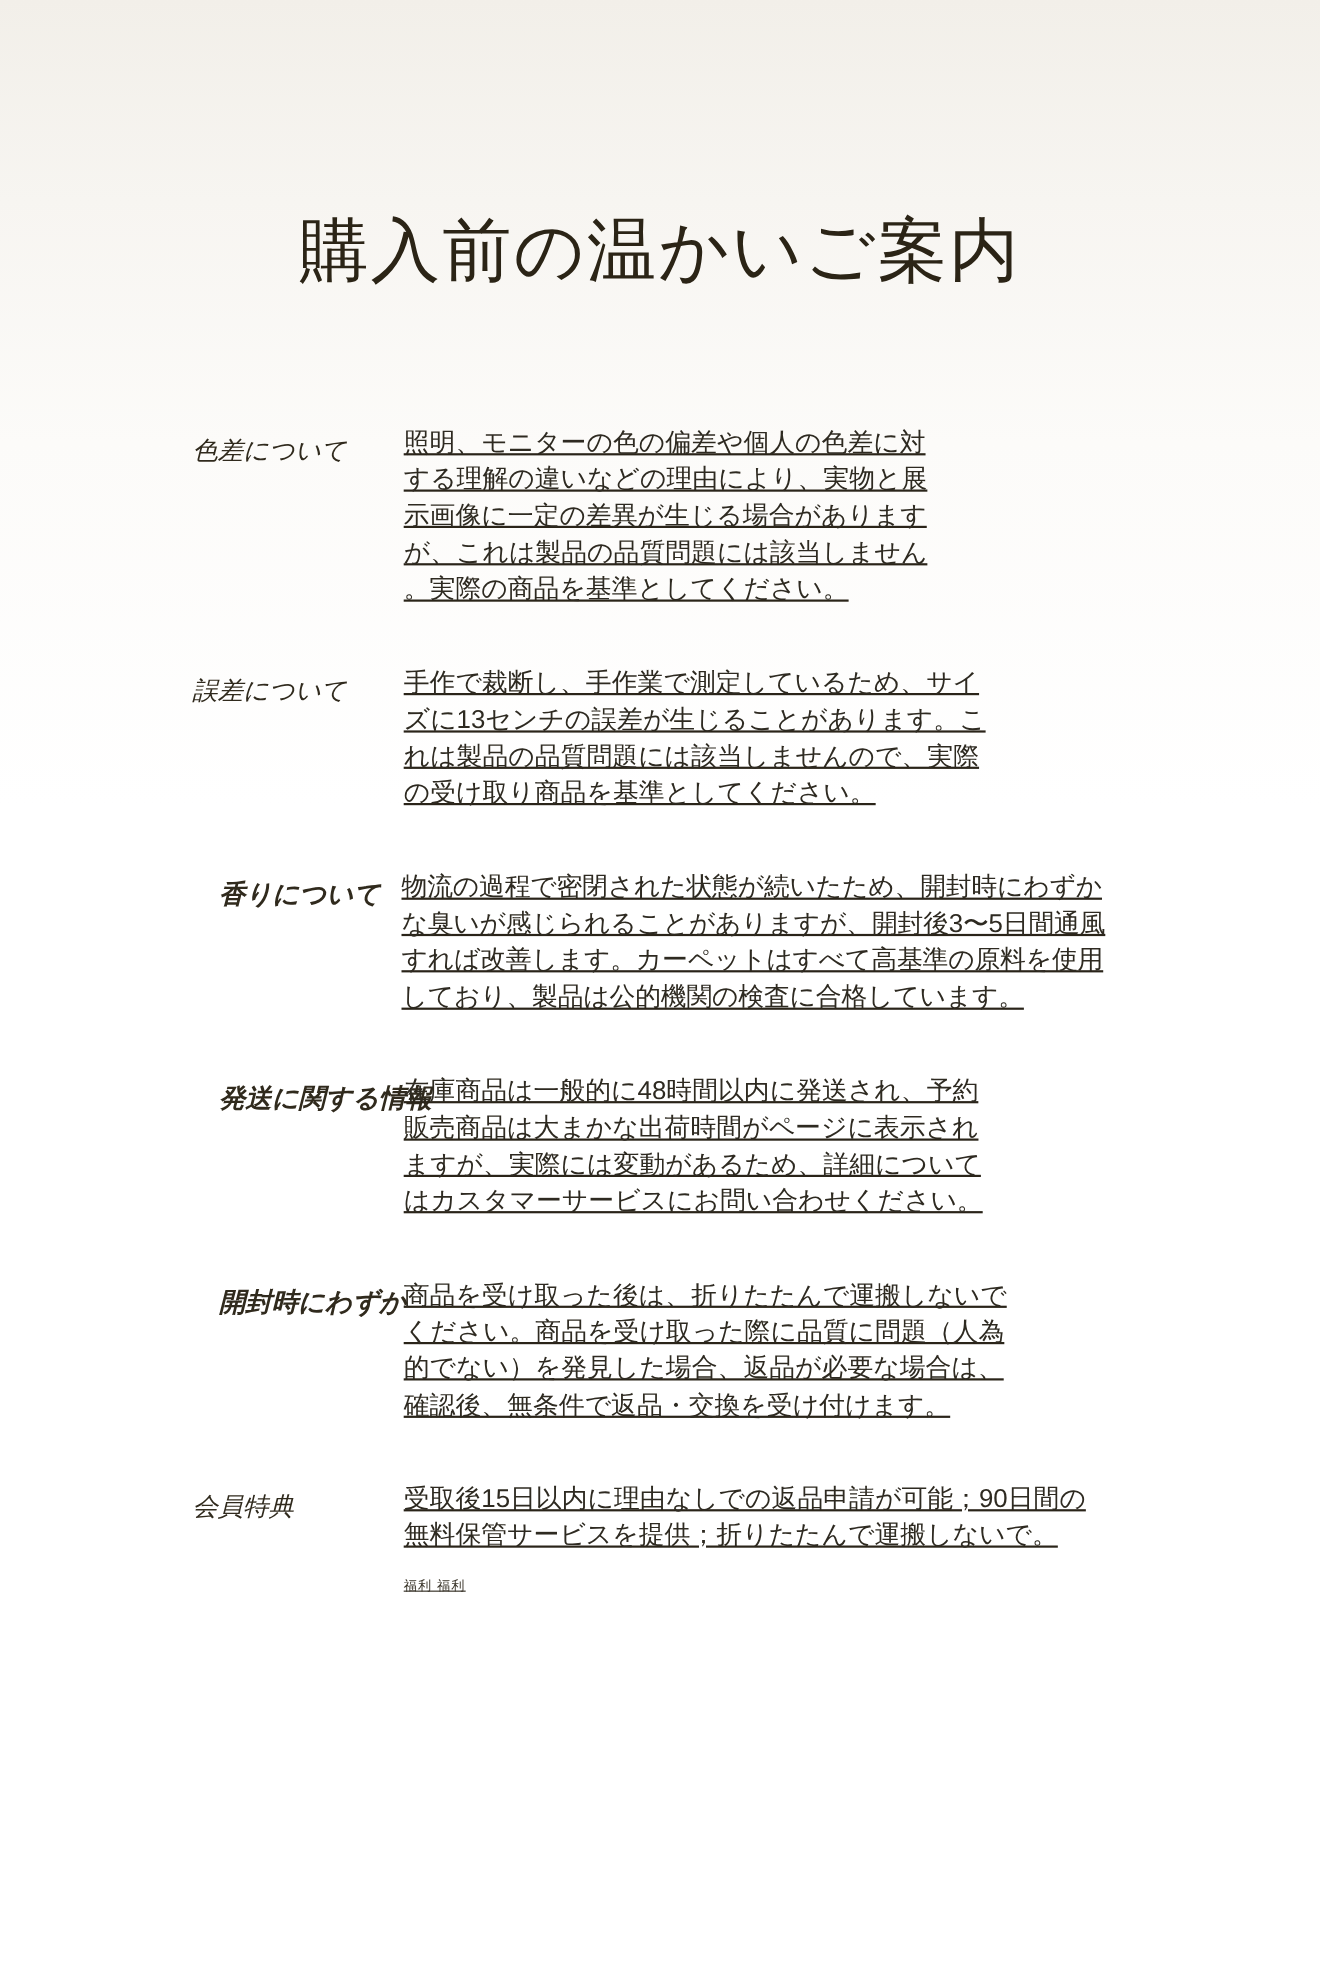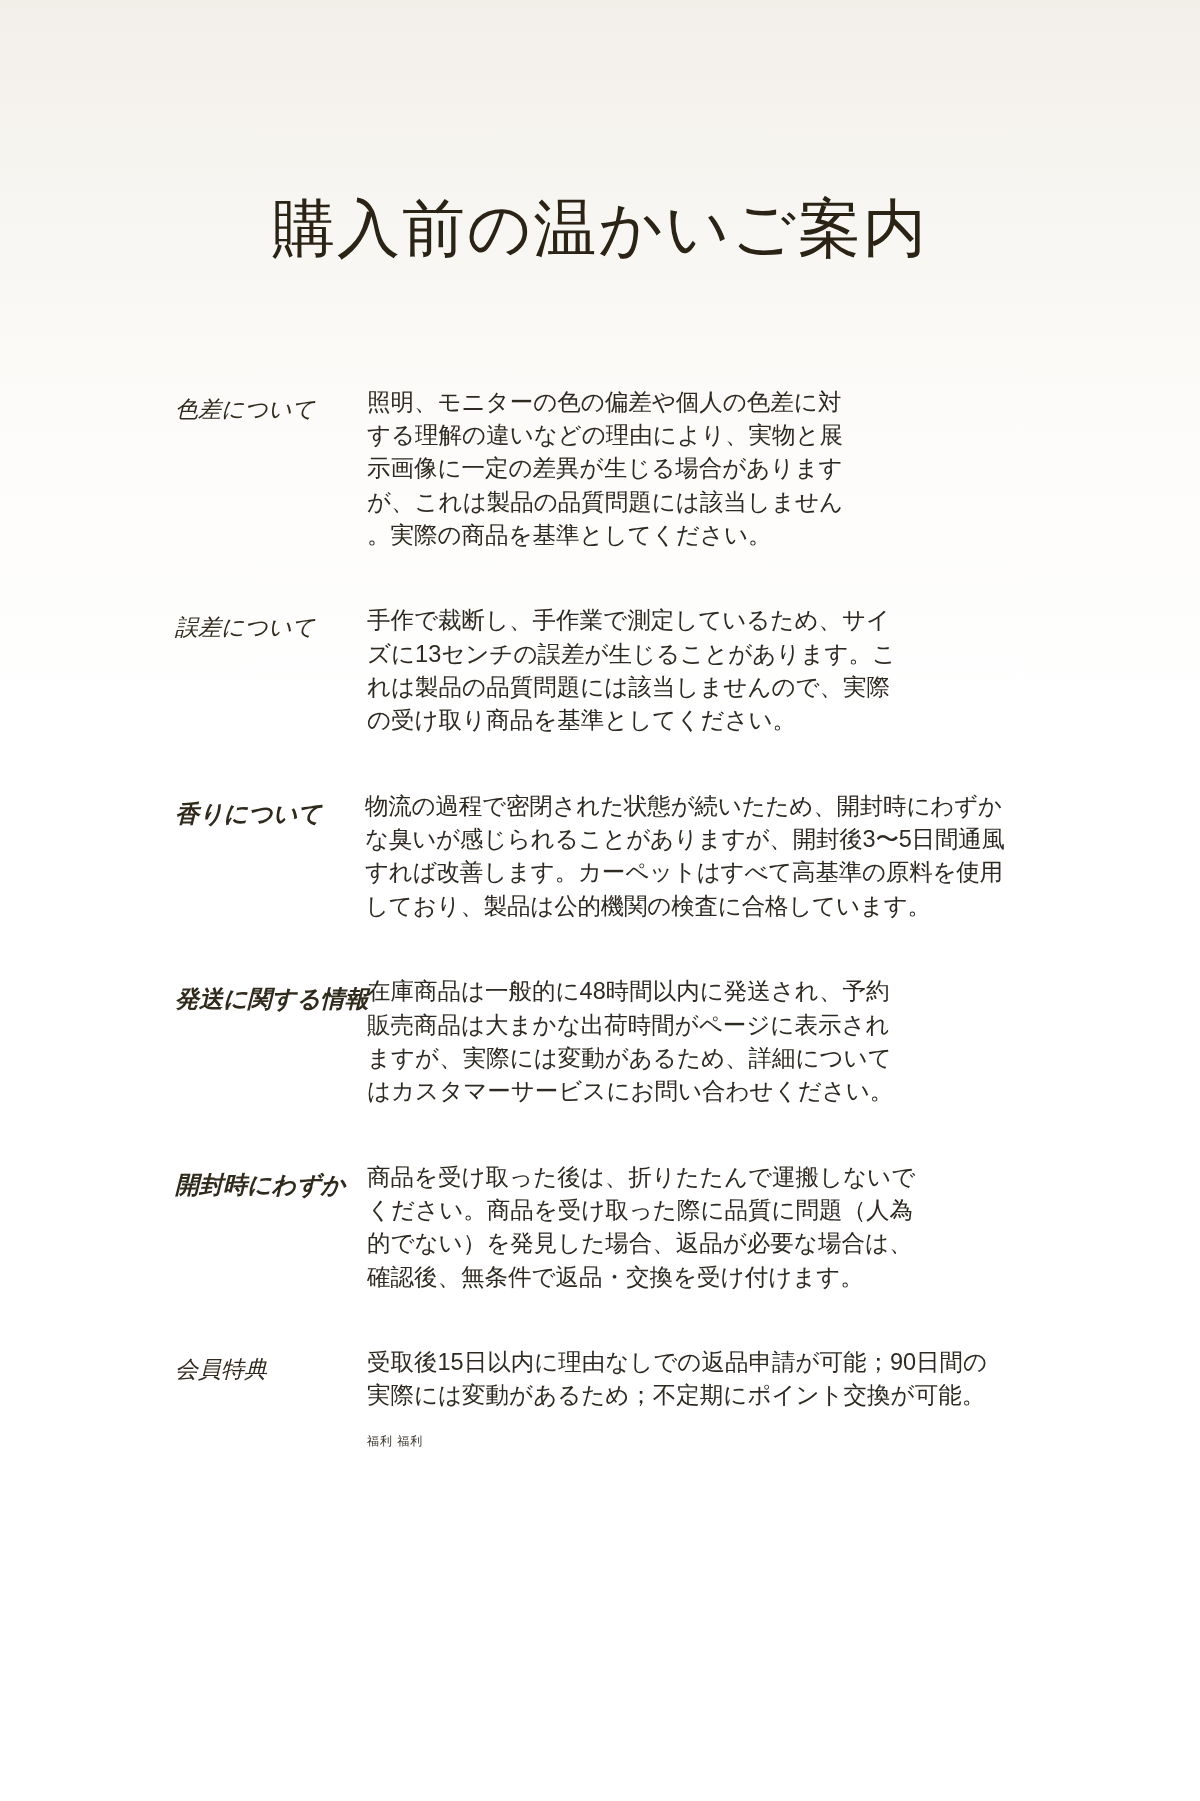--- a/index.html
+++ b/index.html
@@ -53,24 +53,26 @@
   }
   .label {
     font-size: 23px;
     line-height: 1.35;
     color: #302a1d;
     white-space: nowrap;
   }
   .label.bold {
     font-weight: bold;
     font-size: 24px;
+    margin-left: 24px;
   }
   .body-col {
     flex: 1 1 auto;
     padding-right: 0px;
+    text-decoration: underline;
   }
   .body-text {
     font-size: 23.5px;
     line-height: 1.42;
     color: #2e2a21;
     white-space: pre-line;
     letter-spacing: 0px;
   }
   .row.scent .body-text {
     letter-spacing: -0.2px;
@@ -156,21 +158,21 @@
 確認後、無条件で返品・交換を受け付けます。</div>
         </div>
       </div>
 
       <div class="row">
         <div class="label-col">
           <div class="label">会員特典</div>
         </div>
         <div class="body-col">
           <div class="body-text">受取後15日以内に理由なしでの返品申請が可能；90日間の
-実際には変動があるため；不定期にポイント交換が可能。</div>
+無料保管サービスを提供；折りたたんで運搬しないで。</div>
           <div class="footnote">福利 福利</div>
         </div>
       </div>
 
     </div>
     <div class="spacer-bottom"></div>
   </div>
 </div>
 
 </body></html>

